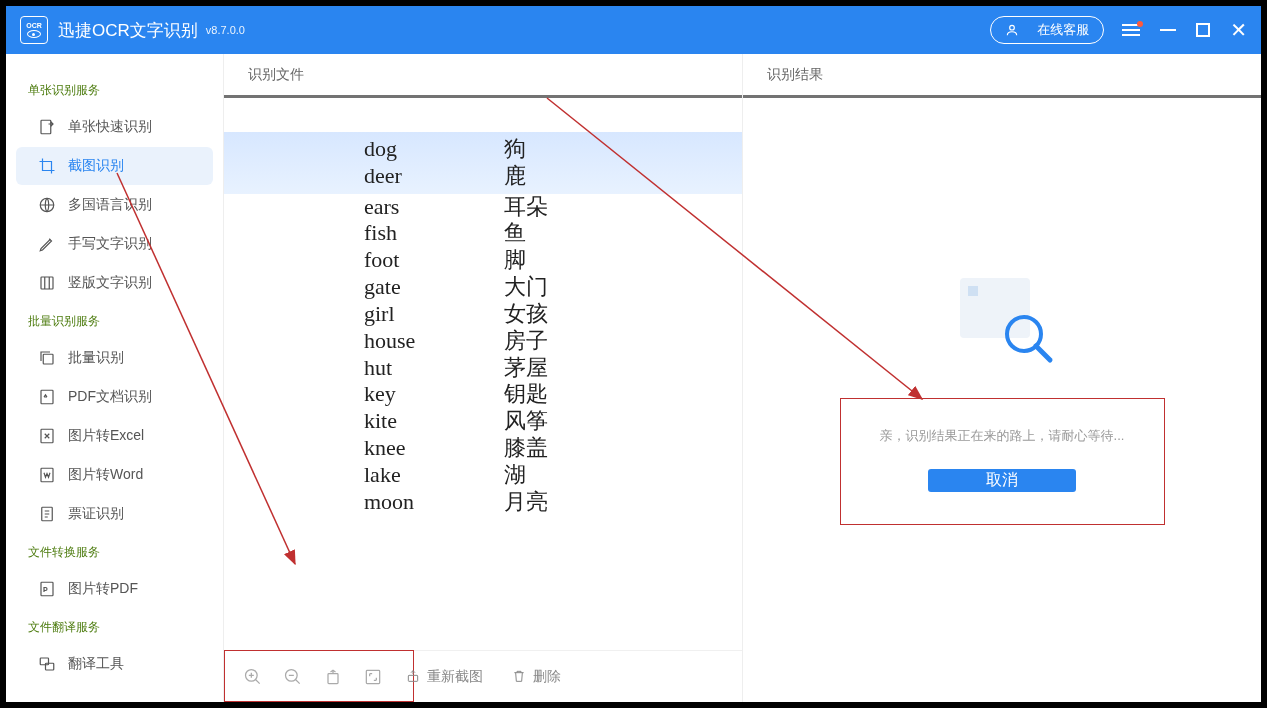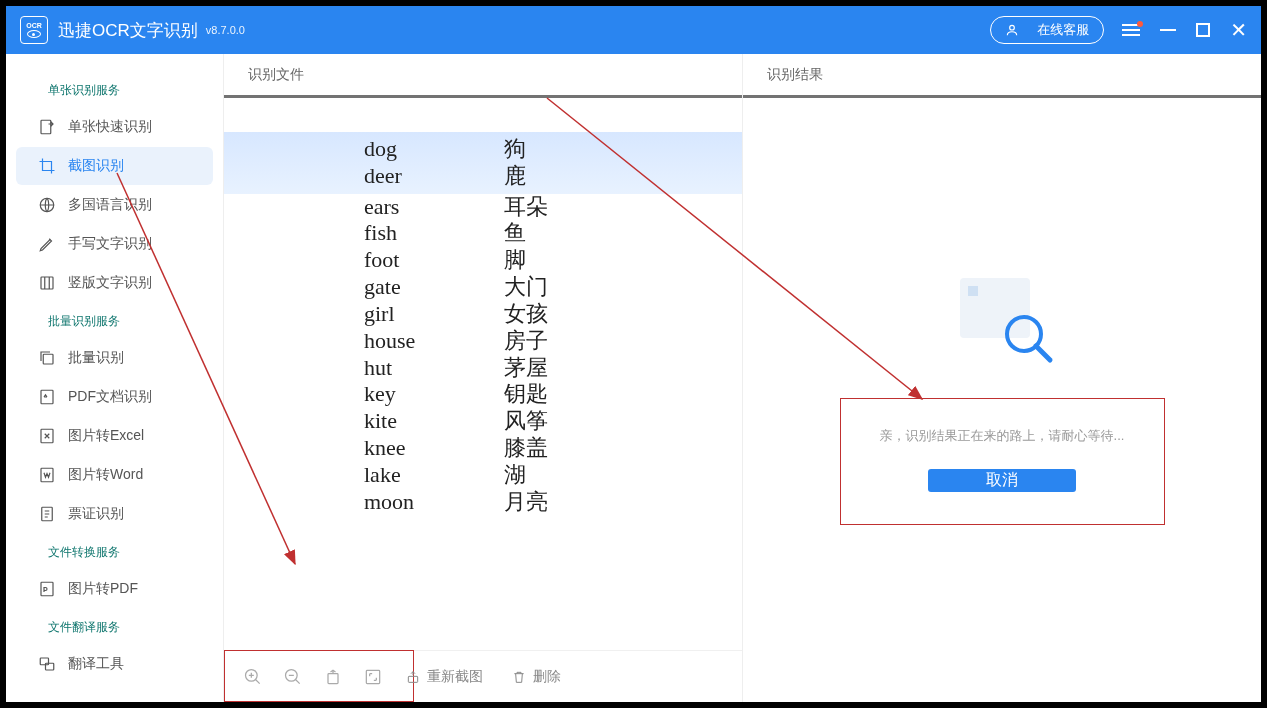--- a/index.html
+++ b/index.html
@@ -95,23 +95,22 @@
     }
     .sidebar {
       width: 218px;
       background: #fff;
       border-right: 1px solid #eee;
       padding-top: 18px;
       overflow-y: auto;
     }
     .group-header {
       font-size: 12px;
-      color: #0f766e;
+      color: #4d7c0f;
       padding: 10px 22px 8px;
-      margin-left: 20px;
     }
     .nav-item {
       display: flex;
       align-items: flex-start;
       padding: 10px 22px;
       font-size: 14px;
       color: #555;
       cursor: pointer;
       gap: 12px;
       border-radius: 6px;
@@ -196,21 +195,21 @@
     .tb-btn svg { width: 20px; height: 20px; stroke: currentColor; fill: none; stroke-width: 1.5; }
     .tb-center {
       position: absolute;
       left: 50%;
       transform: translateX(-50%);
       display: flex;
       gap: 28px;
     }
     .tb-text-btn {
       display: flex;
-      align-items: center;
+      align-items: flex-start;
       gap: 6px;
       color: #888;
       font-size: 14px;
       cursor: pointer;
     }
     .tb-text-btn svg { width: 16px; height: 16px; stroke: currentColor; fill: none; stroke-width: 1.5; }
 
     .result-area {
       flex: 1;
       display: flex;

